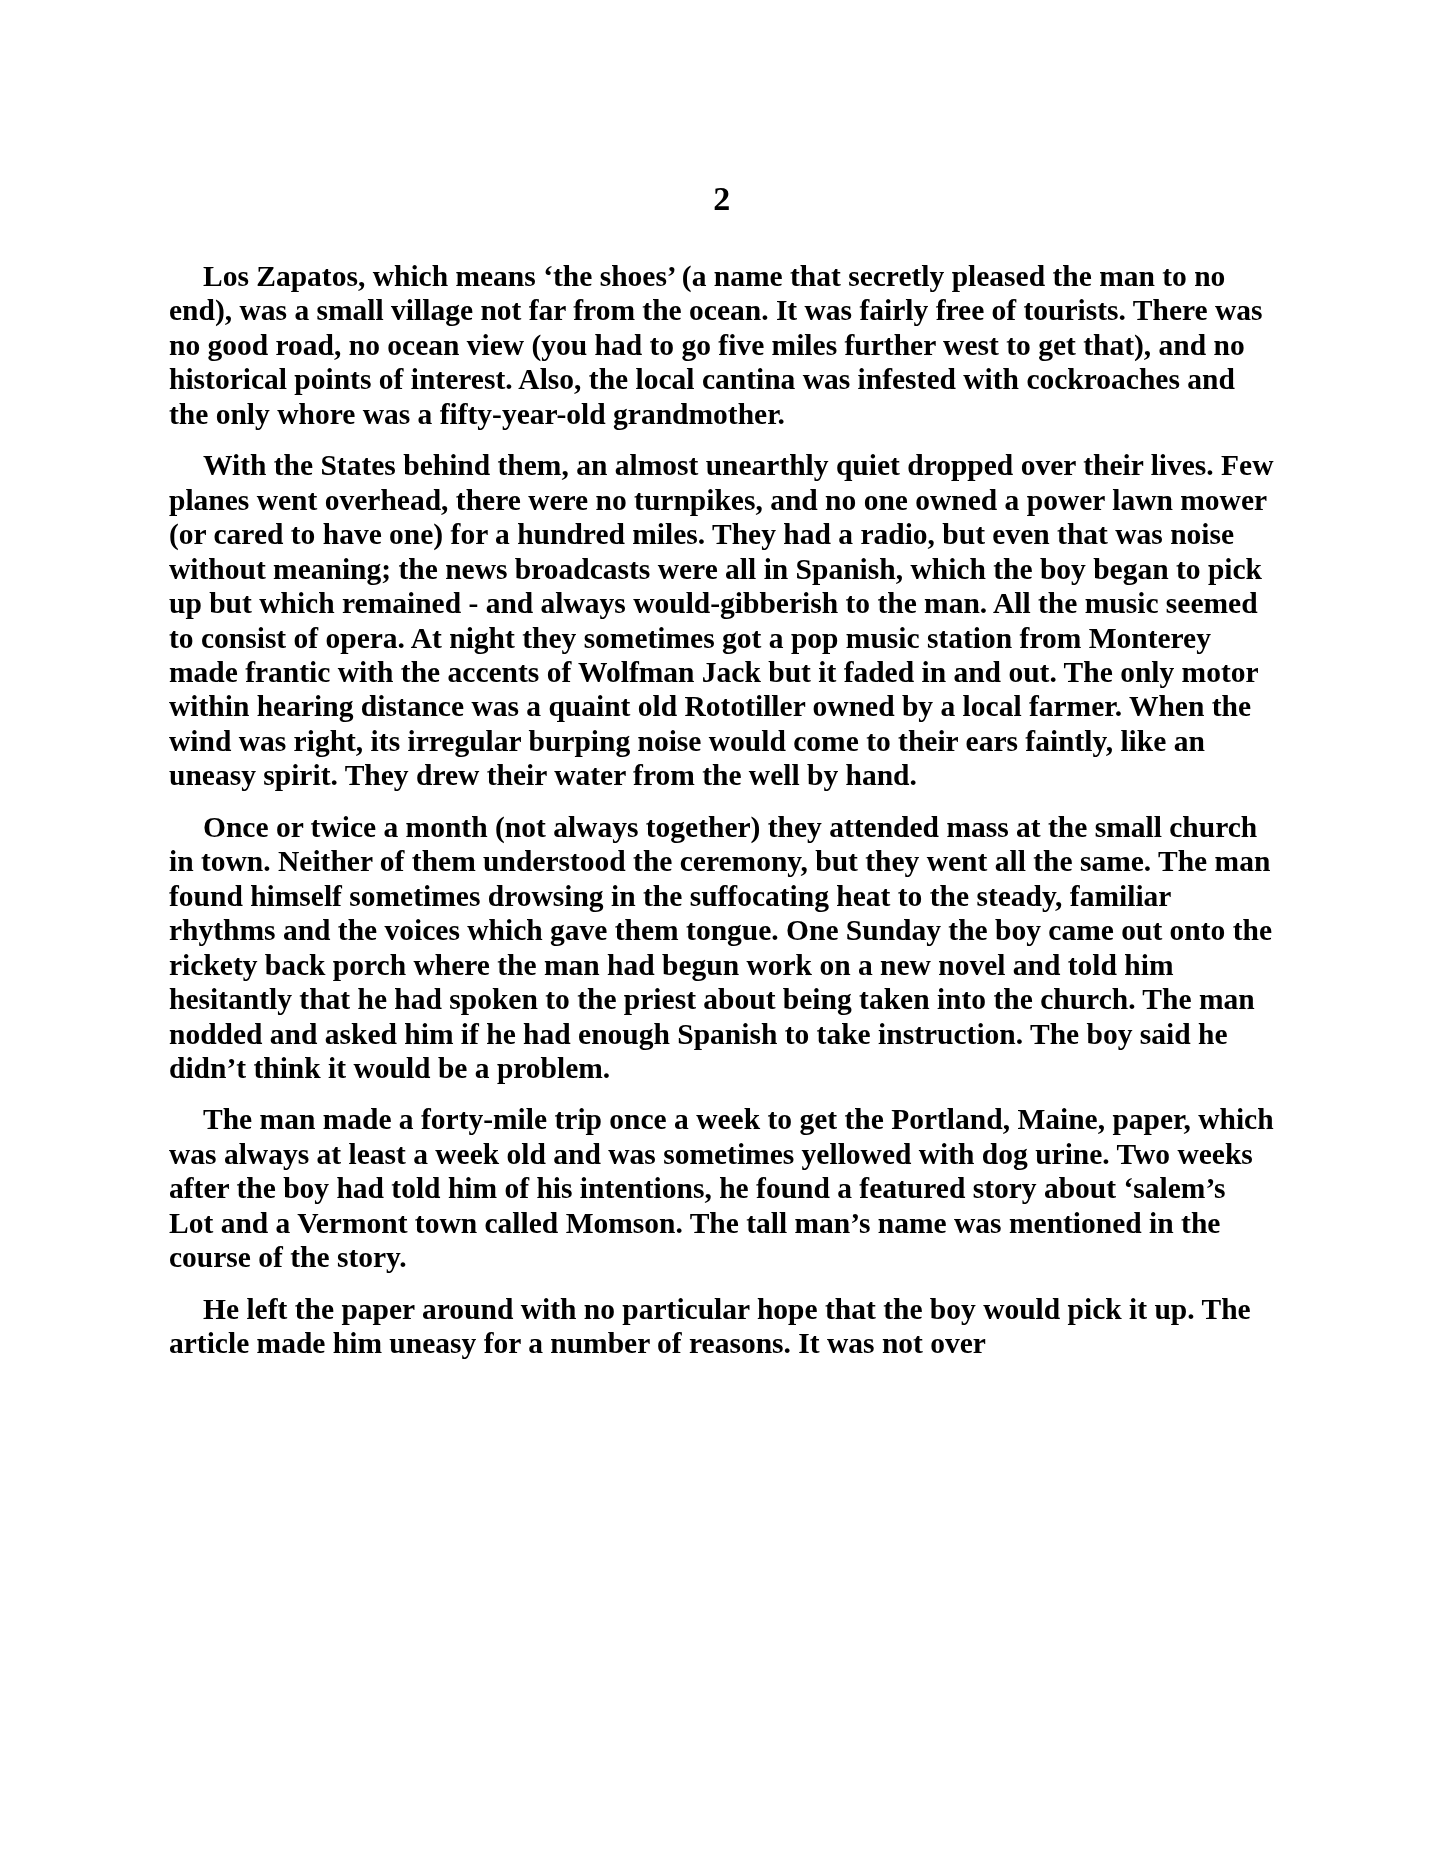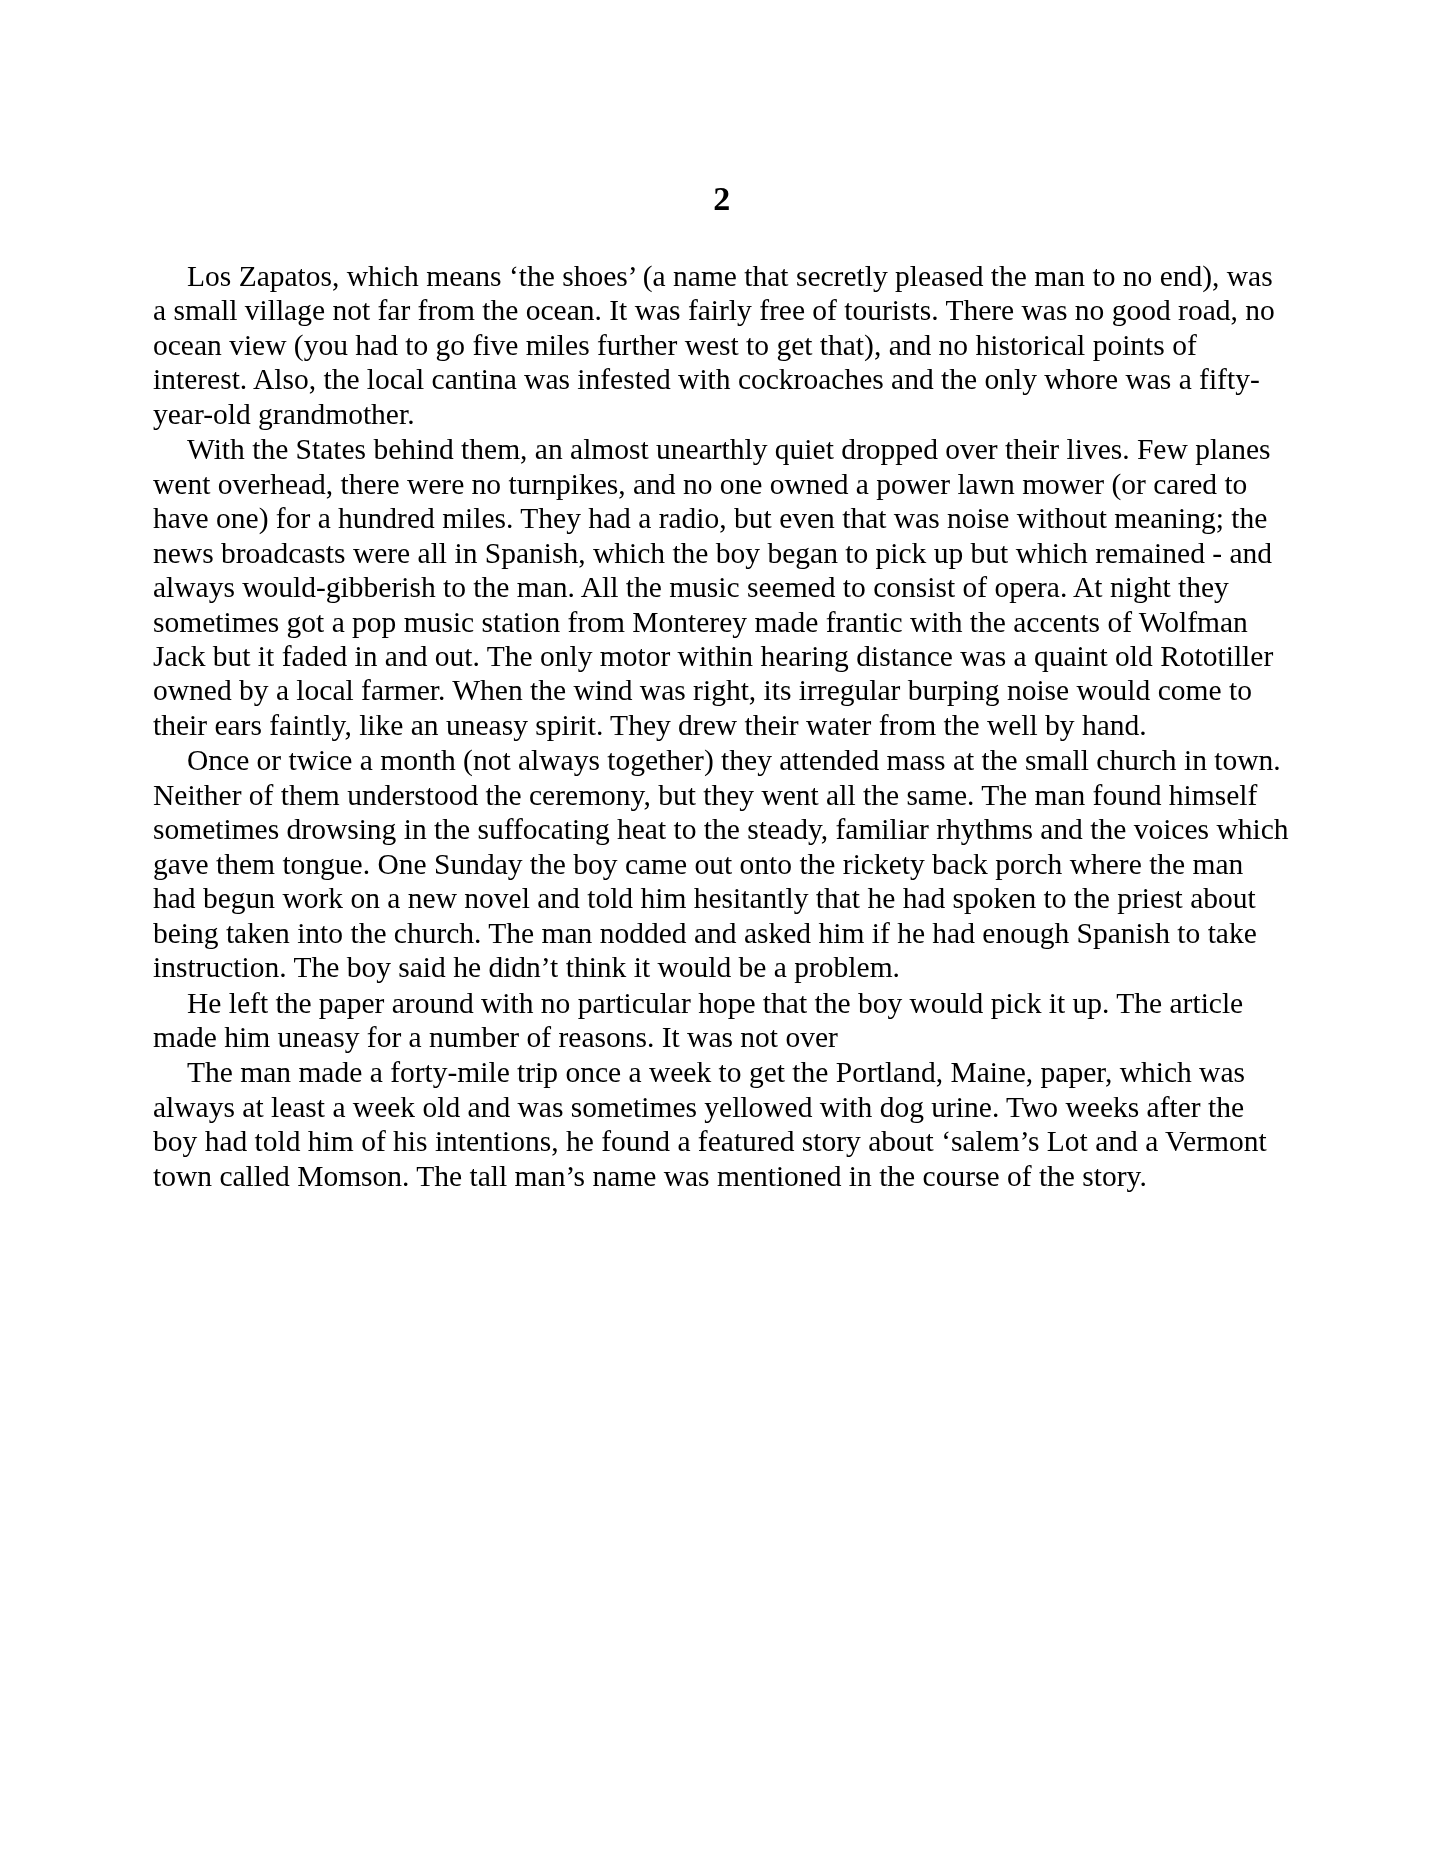--- a/index.html
+++ b/index.html
@@ -43,35 +43,36 @@
 
   .body-text {
     margin-top: 43px;
     font-size: 29.5px;
     line-height: 1.168;
     text-align: left;
     hyphens: none;
   }
 
   .body-text p {
-    margin: 1px;
+    margin: 17px;
     padding: 0;
     text-indent: 34px;
+    font-weight: bold;
   }
 </style>
 </head>
 <body>
 
 <div class="page">
   <div class="page-body">
 
     <h1 class="chapter-number">2</h1>
 
     <div class="body-text">
       <p>Los Zapatos, which means ‘the shoes’ (a name that secretly pleased the man to no end), was a small village not far from the ocean. It was fairly free of tourists. There was no good road, no ocean view (you had to go five miles further west to get that), and no historical points of interest. Also, the local cantina was infested with cockroaches and the only whore was a fifty-year-old grandmother.</p>
       <p>With the States behind them, an almost unearthly quiet dropped over their lives. Few planes went overhead, there were no turnpikes, and no one owned a power lawn mower (or cared to have one) for a hundred miles. They had a radio, but even that was noise without meaning; the news broadcasts were all in Spanish, which the boy began to pick up but which remained - and always would-gibberish to the man. All the music seemed to consist of opera. At night they sometimes got a pop music station from Monterey made frantic with the accents of Wolfman Jack but it faded in and out. The only motor within hearing distance was a quaint old Rototiller owned by a local farmer. When the wind was right, its irregular burping noise would come to their ears faintly, like an uneasy spirit. They drew their water from the well by hand.</p>
       <p>Once or twice a month (not always together) they attended mass at the small church in town. Neither of them understood the ceremony, but they went all the same. The man found himself sometimes drowsing in the suffocating heat to the steady, familiar rhythms and the voices which gave them tongue. One Sunday the boy came out onto the rickety back porch where the man had begun work on a new novel and told him hesitantly that he had spoken to the priest about being taken into the church. The man nodded and asked him if he had enough Spanish to take instruction. The boy said he didn’t think it would be a problem.</p>
+      <p>The man made a forty-mile trip once a week to get the Portland, Maine, paper, which was always at least a week old and was sometimes yellowed with dog urine. Two weeks after the boy had told him of his intentions, he found a featured story about ‘salem’s Lot and a Vermont town called Momson. The tall man’s name was mentioned in the course of the story.</p>
       <p>He left the paper around with no particular hope that the boy would pick it up. The article made him uneasy for a number of reasons. It was not over</p>
-      <p>The man made a forty-mile trip once a week to get the Portland, Maine, paper, which was always at least a week old and was sometimes yellowed with dog urine. Two weeks after the boy had told him of his intentions, he found a featured story about ‘salem’s Lot and a Vermont town called Momson. The tall man’s name was mentioned in the course of the story.</p>
     </div>
 
   </div>
 </div>
 
 </body></html>

